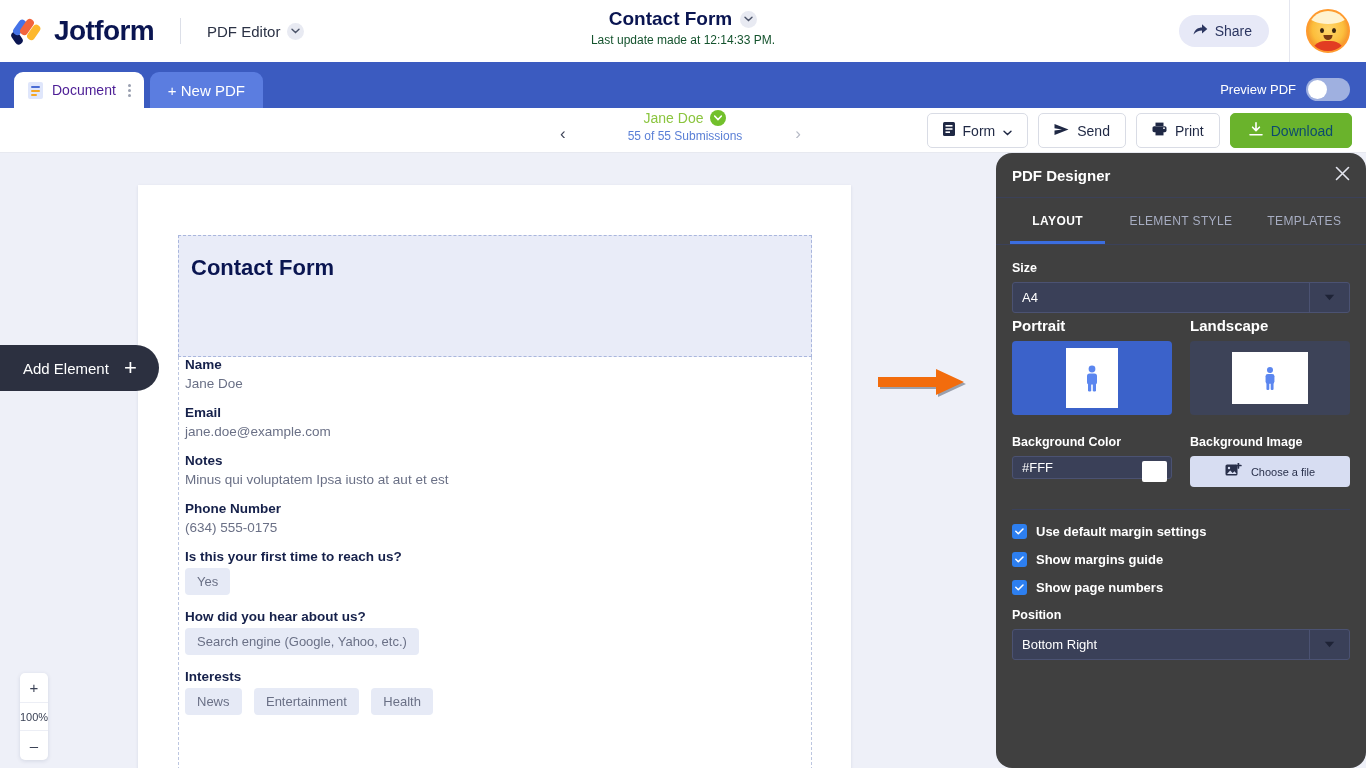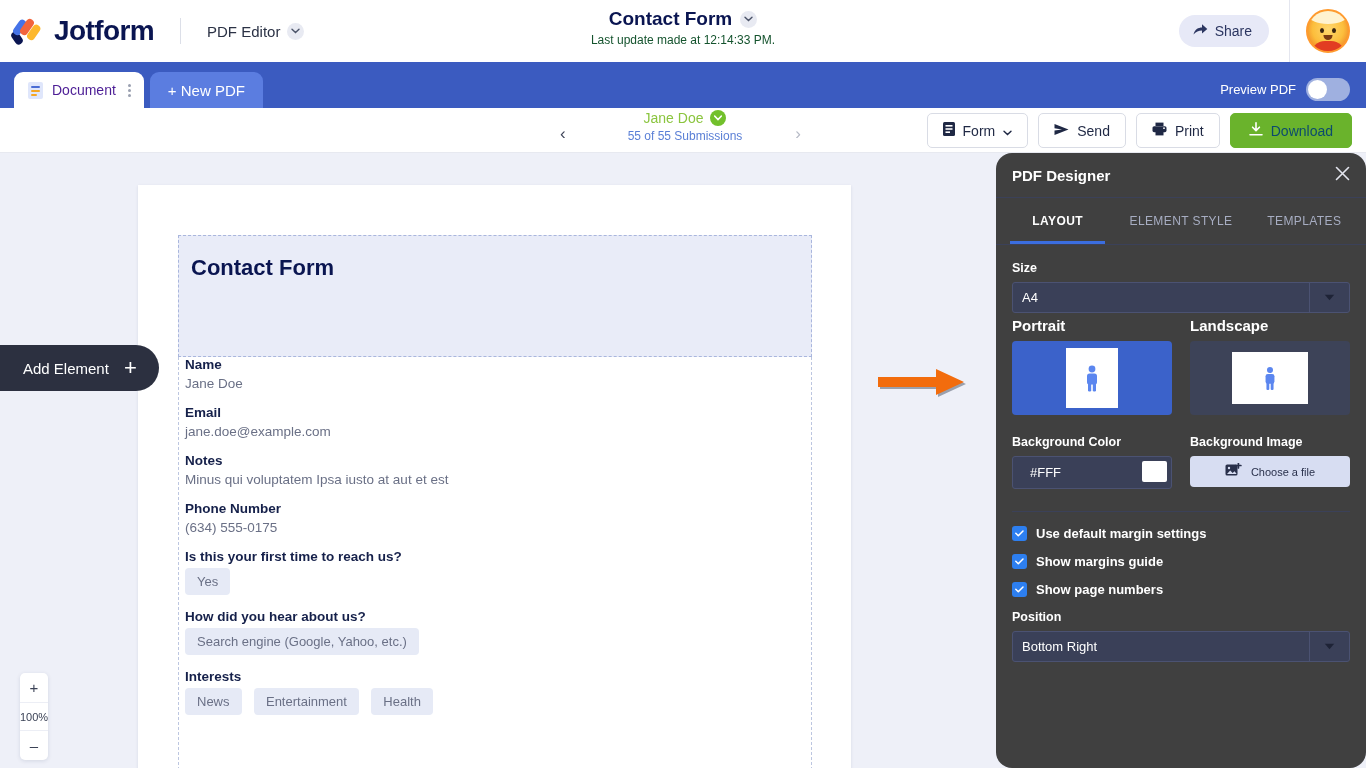--- a/index.html
+++ b/index.html
@@ -206,22 +206,22 @@
   .orient .cap { font-size:15px; font-weight:bold; margin-bottom:7px; }
   .orient .box {
     height:74px; border-radius:4px; display:flex; align-items:center; justify-content:center; cursor:pointer;
   }
   .orient.sel .box { background:#3b62ca; }
   .orient.unsel .box { background:#3d4358; }
   .pshape { background:#fff; display:flex; align-items:center; justify-content:center; }
   .two-col { display:flex; gap:18px; margin-top:4px; }
   .two-col > div { flex:1; }
   .colorfield {
-    height:33px; background:#3a4058; border:1px solid #4b5272; border-radius:3px;
-    display:flex; align-items:center; position:relative;padding-left:8px;
+    height:23px; background:#3a4058; border:1px solid #4b5272; border-radius:3px;
+    display:flex; align-items:center; position:relative;
   }
   .colorfield .hex { font-size:13px; padding-left:9px; }
   .colorfield .sw {
     position:absolute; right:4px; top:4px; width:25px; height:21px; background:#fff; border-radius:2px;
   }
   .choose-file {
     height:31px; background:#d7ddf2; color:#29304b; border-radius:4px;
     display:flex; align-items:center; justify-content:center; gap:9px;
     font-size:11px; cursor:pointer; font-weight:500;
   }

